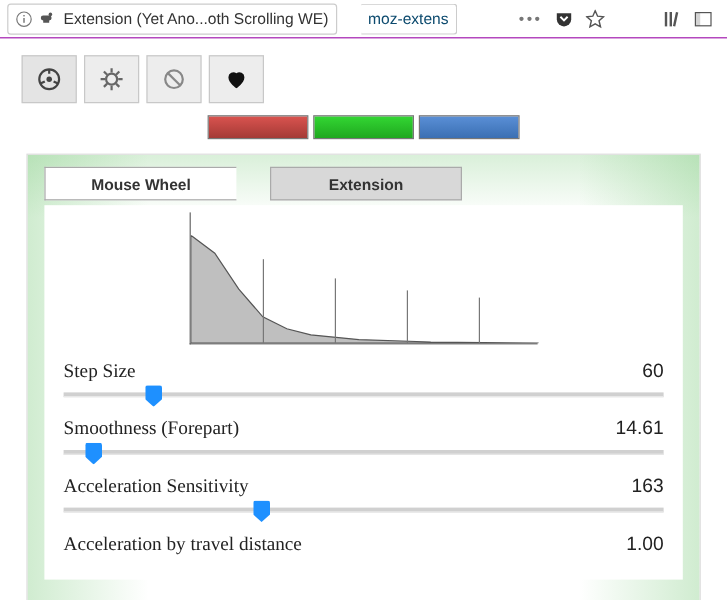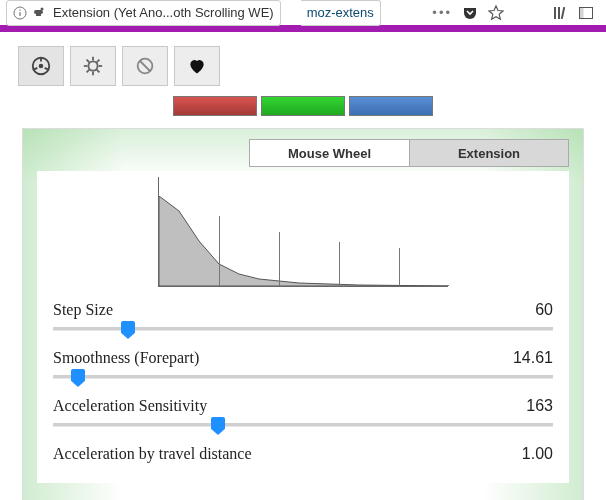--- a/index.html
+++ b/index.html
@@ -9,21 +9,21 @@
     font-size: 13px;
     background: #fff;
     color: #222;
     width: 606px;
   }
   
   .chrome {
     display: flex;
     align-items: center;
     height: 32px;
-    border-bottom: 7px solid #a21caf;
+    border-bottom: 1px solid #a21caf;
     padding: 0 6px;
     gap: 4px;
     color: #555;
   }
   .chrome .addr {
     flex: 0 0 auto;
     display: flex;
     align-items: center;
     height: 26px;
     border: 1px solid #ccc;
@@ -78,21 +78,21 @@
   
   .panel {
     margin: 4px 22px 0 22px;
     border: 1px solid #ddd;
     padding: 10px 14px 18px 14px;
     background:
       linear-gradient(to right, rgba(120,200,120,0.35), rgba(255,255,255,0) 18%, rgba(255,255,255,0) 82%, rgba(120,200,120,0.35)),
       linear-gradient(to bottom, rgba(120,200,120,0.28), rgba(255,255,255,0) 14%);
   }
   
-  .tabs { display:flex; justify-content:flex-end; margin-bottom:4px; }
+  .tabs { display:flex; justify-content:flex-start; margin-bottom:4px;gap:28px; }
   .tab {
     width: 160px; height: 28px;
     border: 1px solid #aaa;
     display:flex; align-items:center; justify-content:center;
     font-weight: 600;
     color:#333;
   }
   .tab.left  { border-right:none; background:#fff; }
   .tab.right { background:#d8d8d8; }
   

